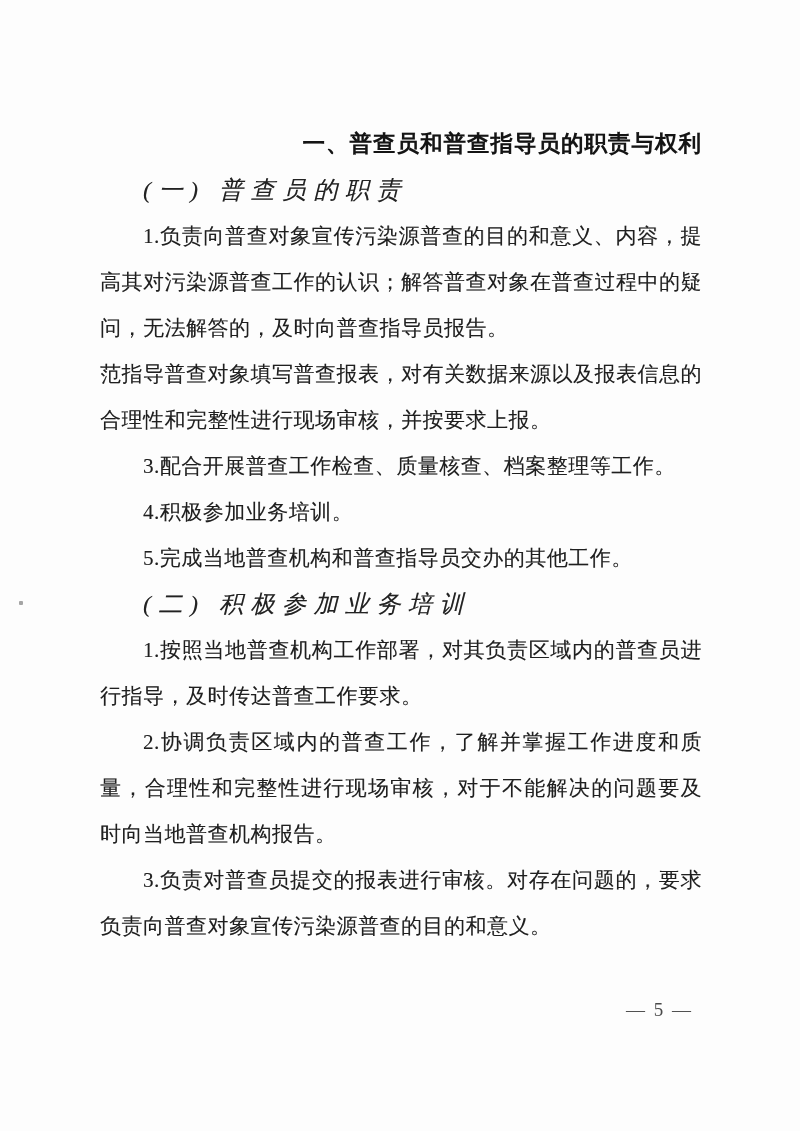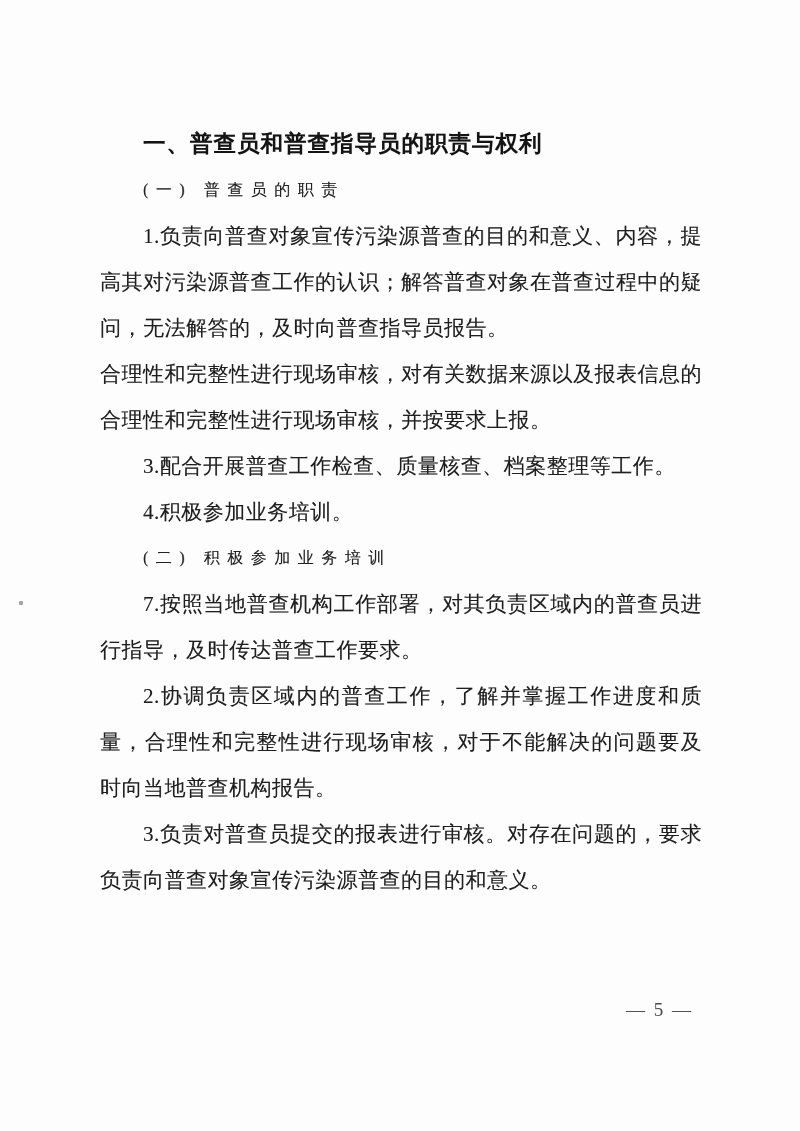--- a/index.html
+++ b/index.html
@@ -36,25 +36,27 @@
     text-align: justify;
     text-align-last: justify;
     text-justify: inter-character;
   }
   .line.doc-title {
     font-family: "Liberation Sans", "DejaVu Sans", sans-serif;
     font-weight: 700;
     font-size: 22.5px;
     letter-spacing: 1px;
     color: #141414;
+    text-align: right;
   }
   .line.kai-heading {
-    font-size: 16px;
+    font-size: 24px;
     letter-spacing: 7.5px;
     color: #222222;
+    font-style: italic;
   }
   .footer-pagenum {
     position: absolute;
     left: 626px;
     top: 988px;
     height: 44px;
     line-height: 44px;
     font-size: 19px;
     letter-spacing: 2px;
     color: #4a4a4a;
@@ -78,29 +80,30 @@
   <div class="content">
 
     <div class="line doc-title indent">一、普查员和普查指导员的职责与权利</div>
 
     <div class="line kai-heading indent">(一) 普查员的职责</div>
 
     <div class="line indent fill">1.负责向普查对象宣传污染源普查的目的和意义、内容，提</div>
     <div class="line fill">高其对污染源普查工作的认识；解答普查对象在普查过程中的疑</div>
     <div class="line">问，无法解答的，及时向普查指导员报告。</div>
 
-    <div class="line fill">合理性和完整性进行现场审核，对有关数据来源以及报表信息的</div>
+    <div class="line fill">范指导普查对象填写普查报表，对有关数据来源以及报表信息的</div>
     <div class="line">合理性和完整性进行现场审核，并按要求上报。</div>
 
     <div class="line indent">3.配合开展普查工作检查、质量核查、档案整理等工作。</div>
     <div class="line indent">4.积极参加业务培训。</div>
+    <div class="line indent">5.完成当地普查机构和普查指导员交办的其他工作。</div>
 
     <div class="line kai-heading indent">(二) 积极参加业务培训</div>
 
-    <div class="line indent fill">7.按照当地普查机构工作部署，对其负责区域内的普查员进</div>
+    <div class="line indent fill">1.按照当地普查机构工作部署，对其负责区域内的普查员进</div>
     <div class="line">行指导，及时传达普查工作要求。</div>
 
     <div class="line indent fill">2.协调负责区域内的普查工作，了解并掌握工作进度和质</div>
     <div class="line fill">量，合理性和完整性进行现场审核，对于不能解决的问题要及</div>
     <div class="line">时向当地普查机构报告。</div>
 
     <div class="line indent fill">3.负责对普查员提交的报表进行审核。对存在问题的，要求</div>
     <div class="line">负责向普查对象宣传污染源普查的目的和意义。</div>
 
   </div>

